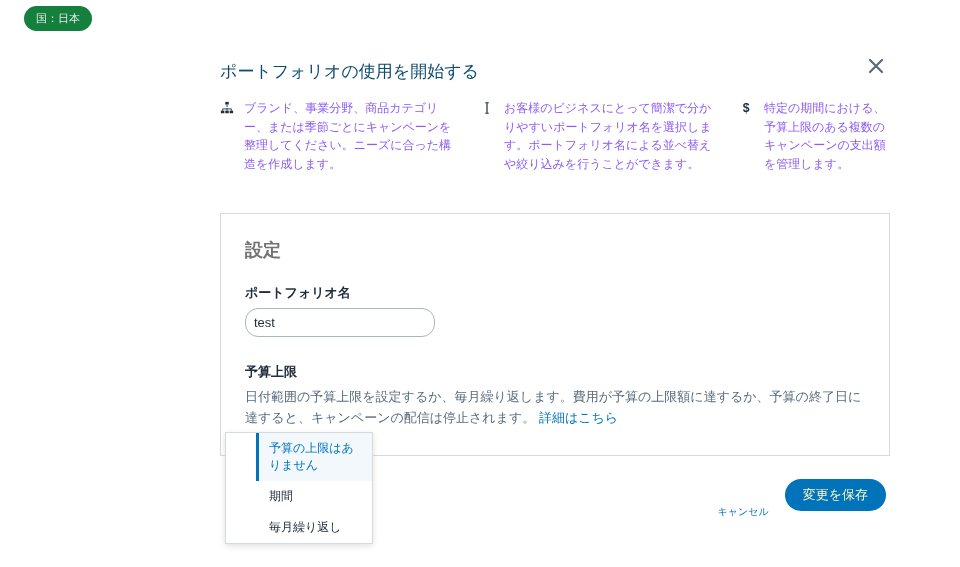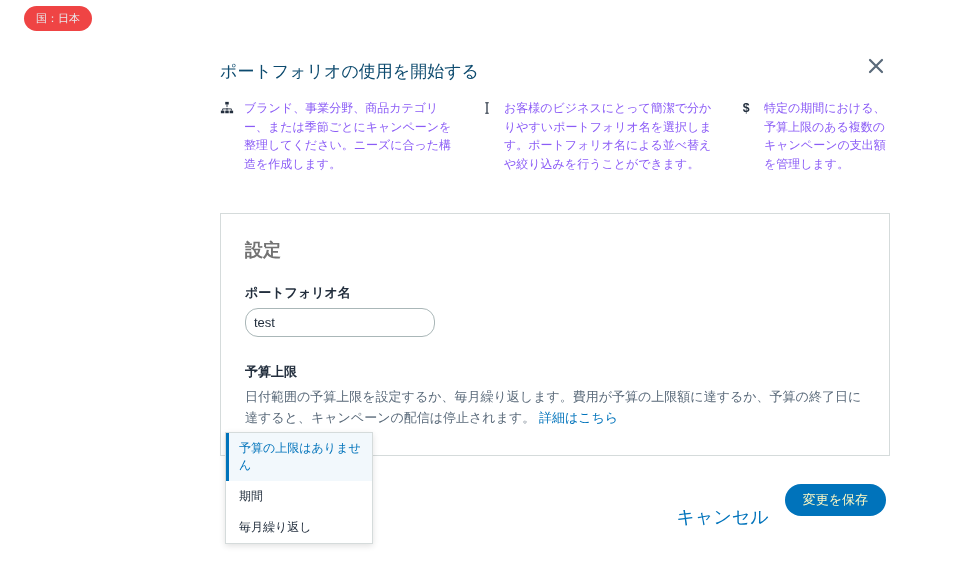--- a/index.html
+++ b/index.html
@@ -9,21 +9,21 @@
       color: #232f3e;
       background: #fff;
       width: 960px;
       height: 567px;
       position: relative;
     }
     .country-pill {
       position: absolute;
       top: 6px;
       left: 24px;
-      background: #ef4444;
+      background: #15803d;
       color: #e7e9ec;
       font-size: 11px;
       padding: 5px 12px;
       border-radius: 14px;
     }
     .main-container {
       position: absolute;
       top: 50px;
       left: 220px;
       width: 670px;
@@ -110,20 +110,21 @@
       cursor: pointer;
     }
     .dropdown-menu {
       position: absolute;
       left: 4px;
       top: 218px;
       width: 148px;
       background: #fff;
       border: 1px solid #d5dbdb;
       box-shadow: 0 2px 6px rgba(0,0,0,0.12);
+      padding-left: 30px;
     }
     .dropdown-item {
       padding: 7px 10px;
       font-size: 12px;
       color: #232f3e;
       cursor: pointer;
       border-left: 3px solid transparent;
     }
     .dropdown-item.selected {
       background: #f2f8fc;
@@ -133,21 +134,21 @@
     .action-row {
       display: flex;
       justify-content: flex-end;
       align-items: center;
       gap: 16px;
       margin-top: 16px;
       padding-right: 4px;
     }
     .btn-link {
       color: #0073bb;
-      font-size: 18px;
+      font-size: 10px;
       background: none;
       border: none;
       cursor: pointer;
       margin-top: 33px;
     }
     .btn-primary {
       background: #0073bb;
       color: #fef9c3;
       font-size: 13px;
       border: none;

